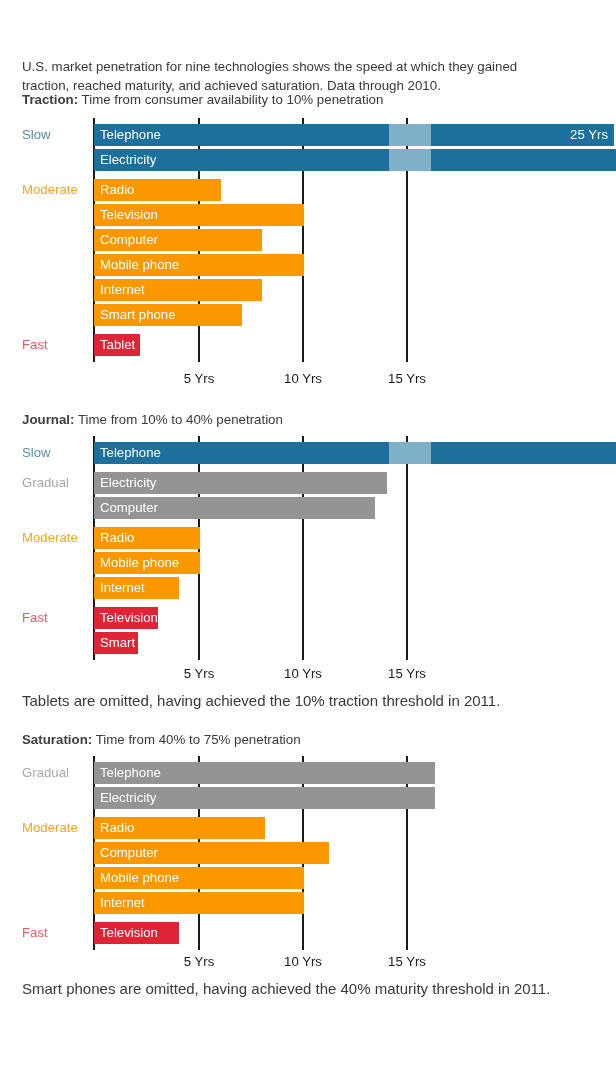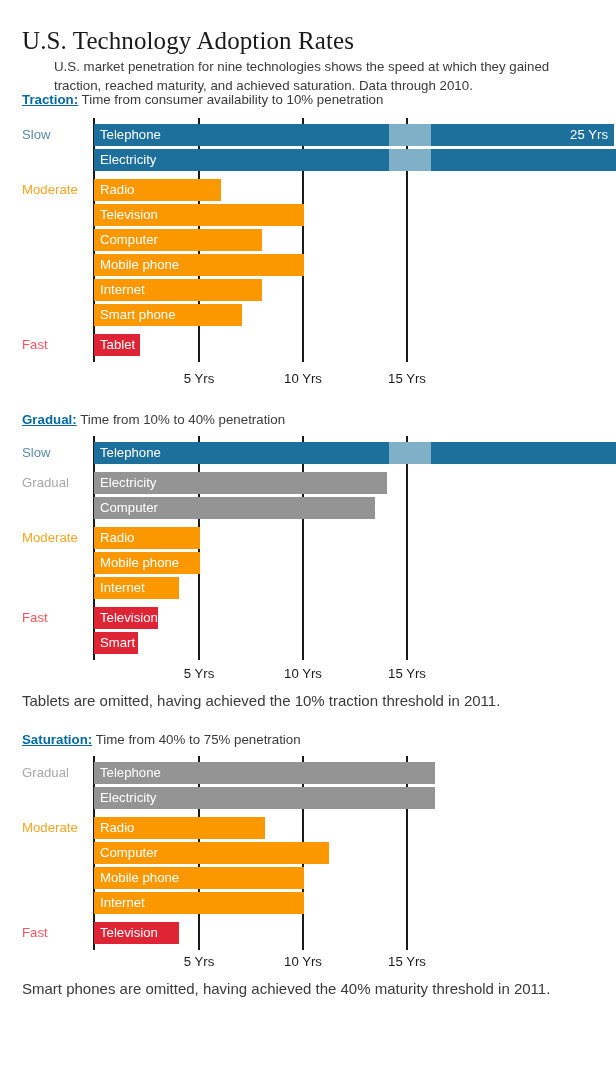--- a/index.html
+++ b/index.html
@@ -34,33 +34,32 @@
     white-space: nowrap;
   }
   .deck {
     position: absolute;
     left: 22px;
     top: 44px;
     width: 500px;
     font-size: 13.3px;
     line-height: 19px;
     color: #3a3a3a;
-    margin-left: 32px;
   }
 
   
   .sect-head {
     position: absolute;
     left: 22px;
     font-size: 13.3px;
     line-height: 16px;
     color: #3a3a3a;
     white-space: nowrap;
   }
-  .sect-head b { font-weight: 700; color: #0369a1; text-decoration: underline; }
+  .sect-head b { font-weight: 700; color: #404040; }
 
   
   .chart {
     position: absolute;
     left: 0;
     width: 616px;
   }
 
   
   .vrule {
@@ -145,21 +144,20 @@
     font-size: 11px;
     line-height: 15px;
     color: #3a3a3a;
   }
 </style>
 </head>
 <body>
 
 <div class="page">
 
-  <h1 class="title">U.S. Technology Adoption Rates</h1>
   <p class="deck">U.S. market penetration for nine technologies shows the speed at which they gained traction, reached maturity, and achieved saturation. Data through 2010.</p>
 
   <div id="sections-root">
       <div class="sect-head" style="top: 92px;"><b>Traction:</b><span> Time from consumer availability to 10% penetration</span></div>
       <div class="chart" style="top: 0px;">
         <div class="axis-zero" style="top: 118px; height: 244px;"></div>
         <div class="vrule" style="left: 198px; top: 118px; height: 244px;"></div>
         <div class="tick" style="left: 199px; top: 371px;">5 Yrs</div>
         <div class="vrule" style="left: 302px; top: 118px; height: 244px;"></div>
         <div class="tick" style="left: 303px; top: 371px;">10 Yrs</div>
@@ -203,21 +201,21 @@
         </div>
         <div class="bar" style="top: 304px; width: 147.68px;">
           <div class="seg" style="left: 0px; width: 147.68px; background: rgb(251, 152, 0);"></div>
           <div class="bar-label">Smart phone</div>
         </div>
         <div class="bar" style="top: 334px; width: 45.76px;">
           <div class="seg" style="left: 0px; width: 45.76px; background: rgb(223, 36, 53);"></div>
           <div class="bar-label">Tablet</div>
         </div>
       </div>
-      <div class="sect-head" style="top: 412px;"><b>Gradual:</b><span> Time from 10% to 40% penetration</span></div>
+      <div class="sect-head" style="top: 412px;"><b>Journal:</b><span> Time from 10% to 40% penetration</span></div>
       <div class="chart" style="top: 0px;">
         <div class="axis-zero" style="top: 436px; height: 224px;"></div>
         <div class="vrule" style="left: 198px; top: 436px; height: 224px;"></div>
         <div class="tick" style="left: 199px; top: 666px;">5 Yrs</div>
         <div class="vrule" style="left: 302px; top: 436px; height: 224px;"></div>
         <div class="tick" style="left: 303px; top: 666px;">10 Yrs</div>
         <div class="vrule" style="left: 406px; top: 436px; height: 224px;"></div>
         <div class="tick" style="left: 407px; top: 666px;">15 Yrs</div>
         <div class="cat" style="top: 445px; color: rgb(91, 140, 168);">Slow</div>
         <div class="cat" style="top: 475px; color: rgb(168, 168, 168);">Gradual</div>

